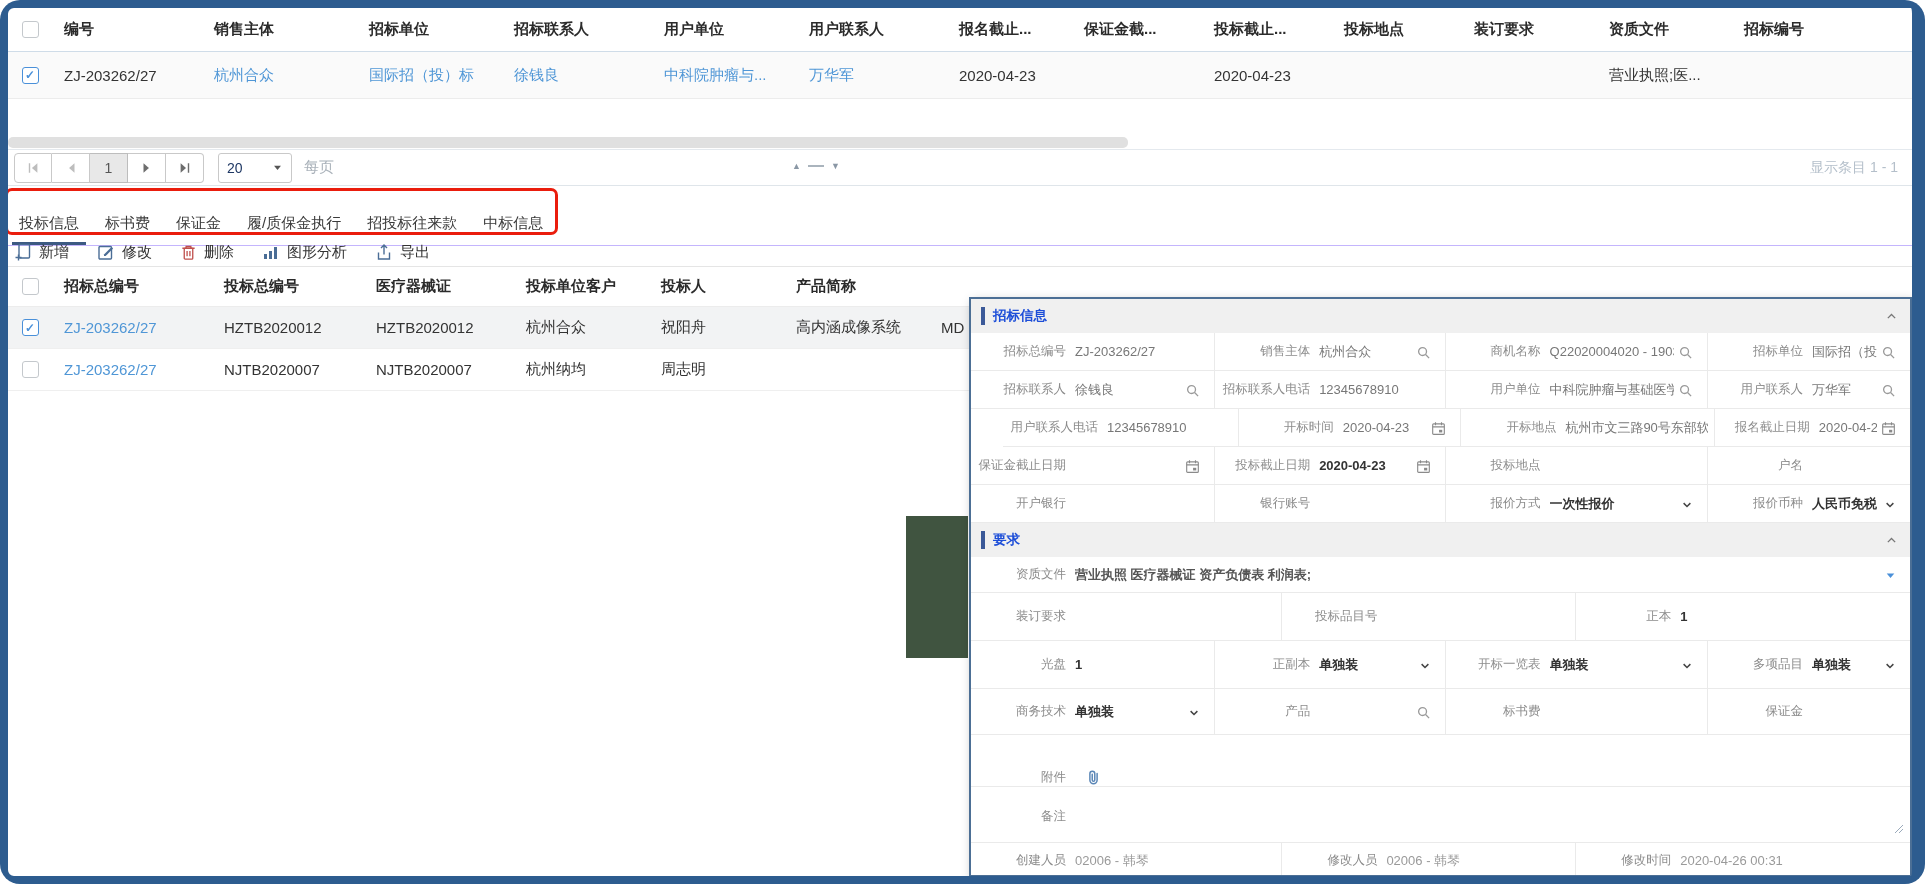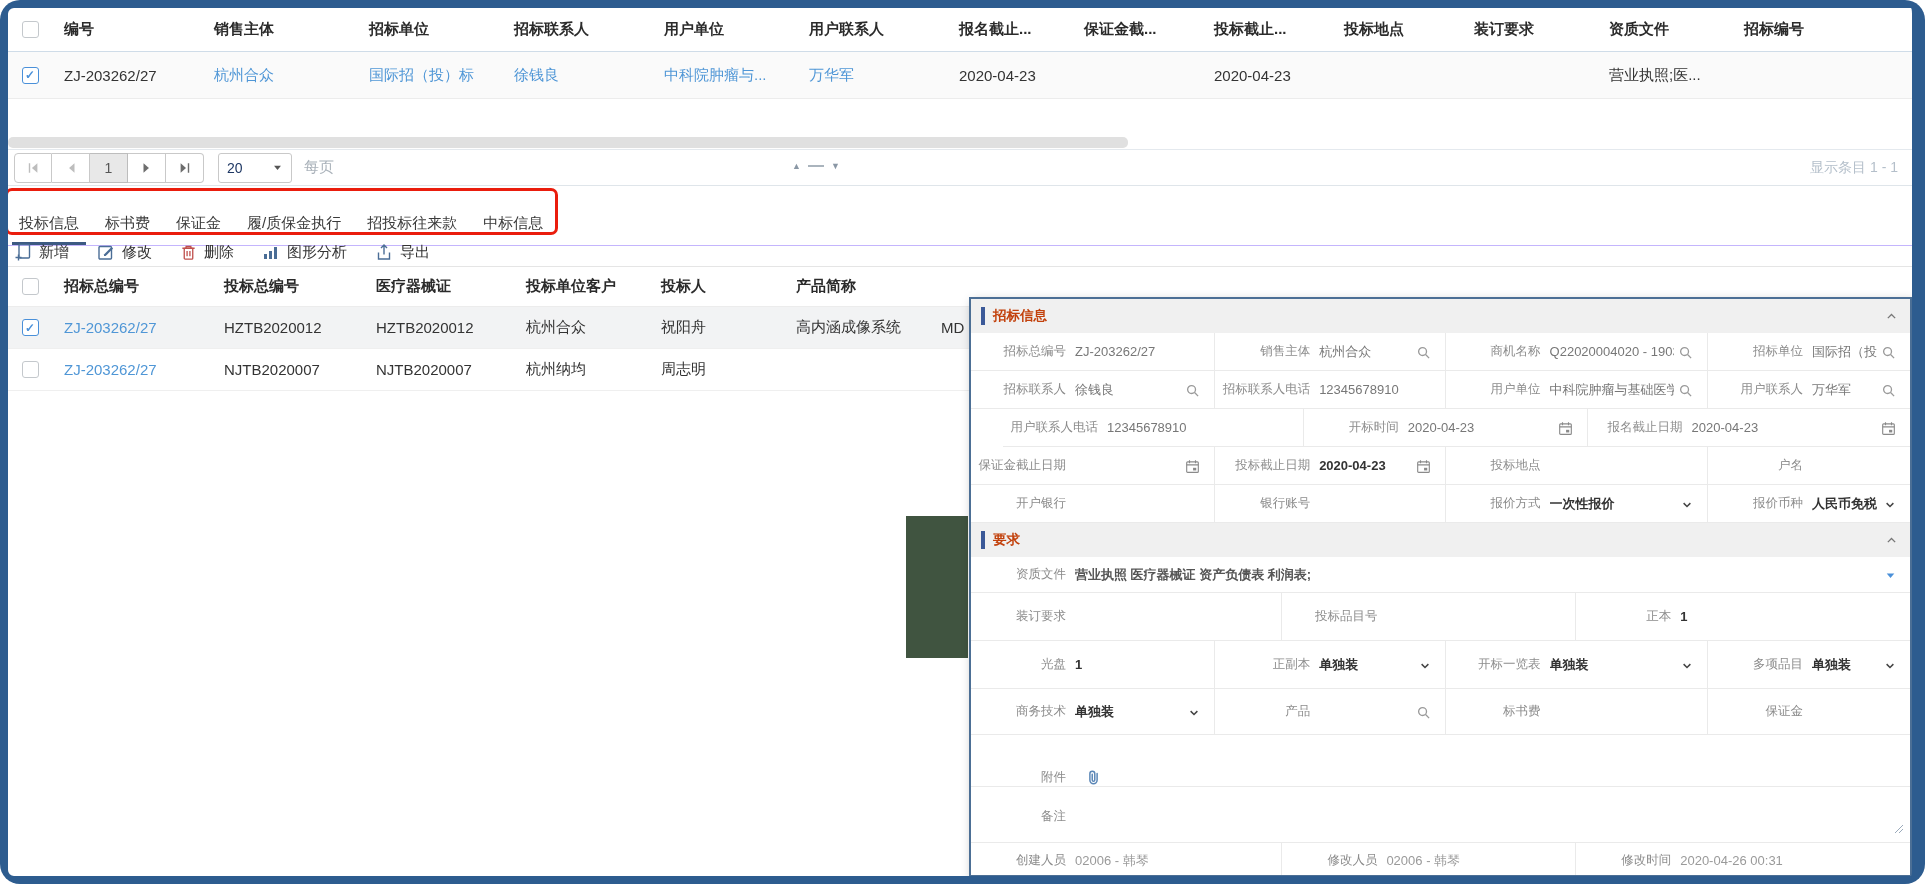--- a/index.html
+++ b/index.html
@@ -61,21 +61,21 @@
   .d1{width:160px;flex:none}.d2{width:152px;flex:none}.d3{width:150px;flex:none}.d4{width:135px;flex:none}
   .d5{width:135px;flex:none}.d6{width:145px;flex:none}.d7{flex:1}
 
   
   .greenfrag { position:absolute; left:906px; top:516px; width:62px; height:142px; background:#405440; z-index:5; }
 
   
   .panel { position:absolute; left:969px; top:297px; width:943px; height:580px; background:#fff; border:2px solid #4c6f95; z-index:10; box-shadow:3px 4px 10px rgba(0,0,0,.28); display:flex; flex-direction:column; overflow:hidden; }
   .sec-head { height:34px; flex:none; background:#f0f0f0; display:flex; align-items:center; padding:0 14px 0 10px; position:relative; }
   .sec-bar { width:4px; height:18px; background:#3b5998; margin-right:8px; flex:none; }
-  .sec-title { font-weight:bold; font-size:13.5px; color:#c2410c; }
+  .sec-title { font-weight:bold; font-size:13.5px; color:#1d4ed8; }
   .sec-collapse { position:absolute; right:12px; top:10px; }
   .p-row { display:flex; flex:none; border-bottom:1px solid #eaeaea; align-items:stretch; }
   .p-cell { flex:1; display:flex; align-items:center; overflow:hidden; padding-right:6px; }
   .p-cell.sep { border-left:1px solid #eaeaea; }
   .p-cell:nth-child(1){flex:1.04}.p-cell:nth-child(2){flex:.98}.p-cell:nth-child(3){flex:1.12}.p-cell:nth-child(4){flex:.86}
   .p-label { width:104px; flex:none; text-align:right; color:#8c8c8c; font-size:12.5px; padding-right:9px; white-space:nowrap; overflow:hidden; }
   .p-val { flex:1; display:flex; align-items:center; min-width:0; }
   .p-text { flex:1; font-size:13px; color:#777; white-space:nowrap; overflow:hidden; }
   .p-text.b { color:#333; font-weight:bold; }
   .p-text.muted { color:#9a9a9a; font-weight:normal; }
@@ -372,20 +372,26 @@
             <span class="p-icon">
               <svg width="15" height="15" viewBox="0 0 16 16" fill="none" stroke="#8a8a8a" stroke-width="1.2">
                 <rect x="1.8" y="3" width="12.4" height="11.2" rx="1"></rect>
                 <path d="M4.8 1.2v3.2M11.2 1.2v3.2M1.8 6.2h12.4"></path>
                 <rect x="8.6" y="9.4" width="3.4" height="2.8" fill="#8a8a8a" stroke="none"></rect>
               </svg>
             </span>
           </div>
         </div>
         <div class="p-cell sep">
+          <span class="p-label">开标地点</span>
+          <div class="p-val">
+            <span class="p-text">杭州市文三路90号东部软</span>
+          </div>
+        </div>
+        <div class="p-cell sep">
           <span class="p-label">报名截止日期</span>
           <div class="p-val">
             <span class="p-text">2020-04-23</span>
             <span class="p-icon">
               <svg width="15" height="15" viewBox="0 0 16 16" fill="none" stroke="#8a8a8a" stroke-width="1.2">
                 <rect x="1.8" y="3" width="12.4" height="11.2" rx="1"></rect>
                 <path d="M4.8 1.2v3.2M11.2 1.2v3.2M1.8 6.2h12.4"></path>
                 <rect x="8.6" y="9.4" width="3.4" height="2.8" fill="#8a8a8a" stroke="none"></rect>
               </svg>
             </span>

